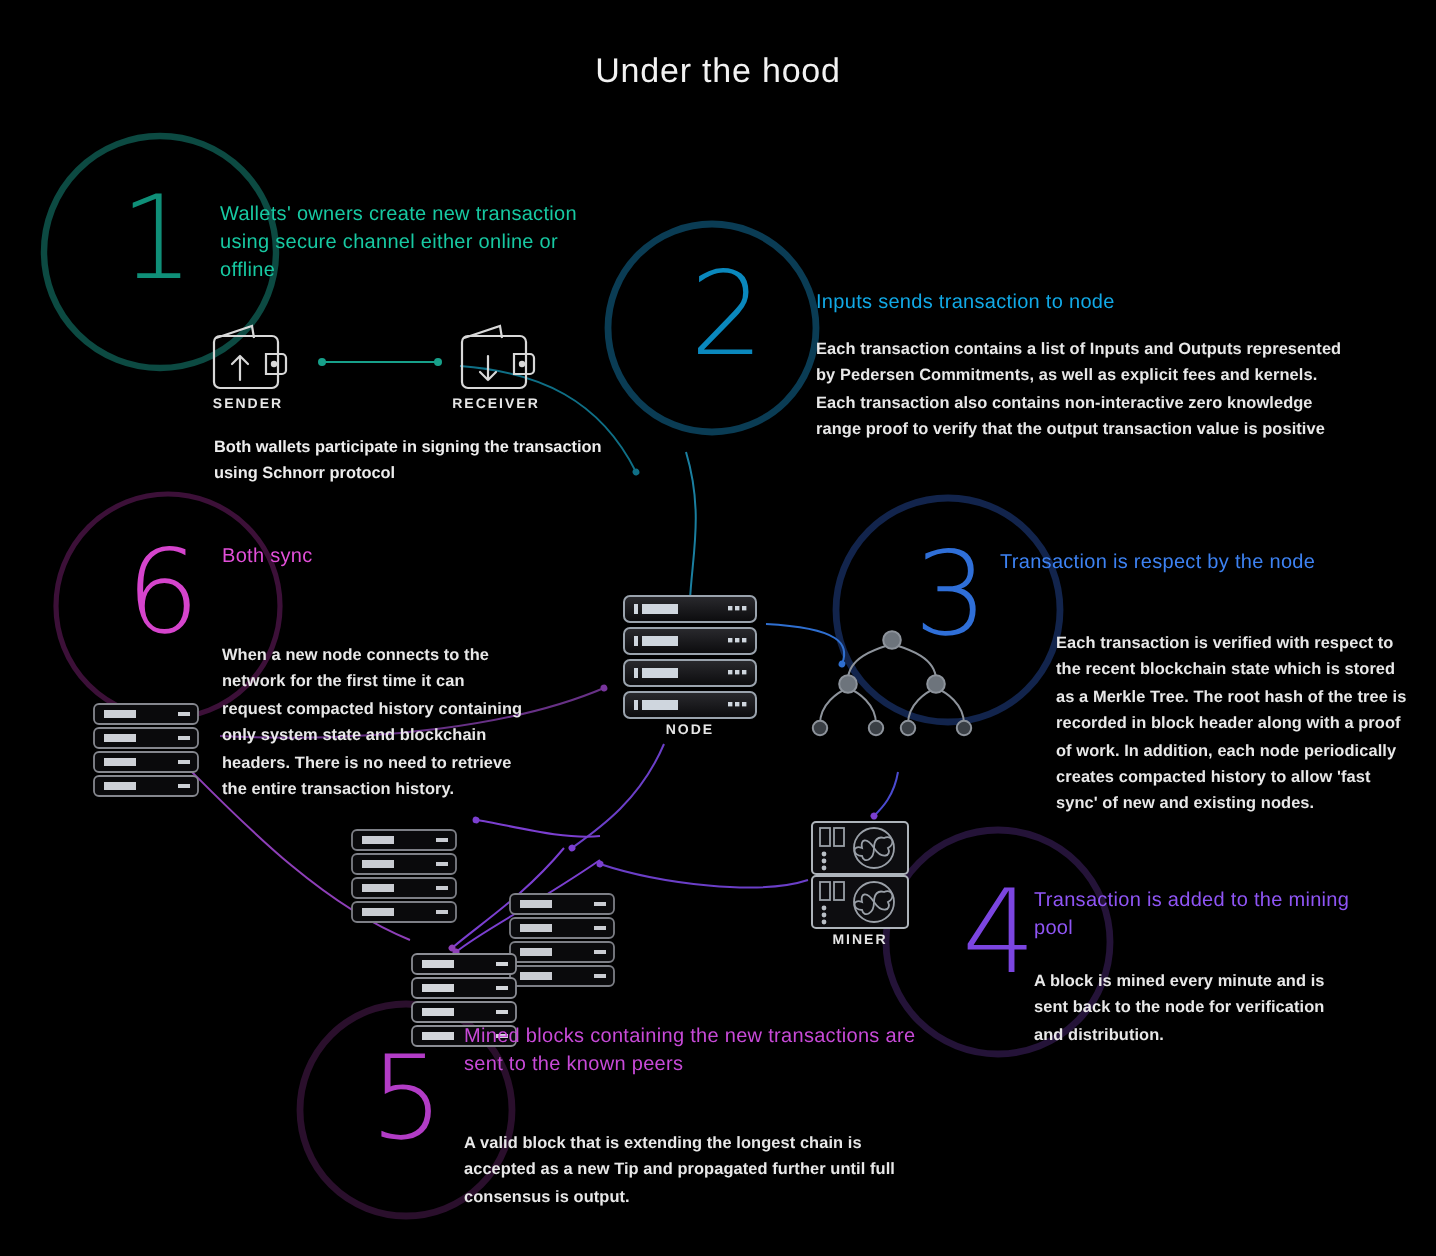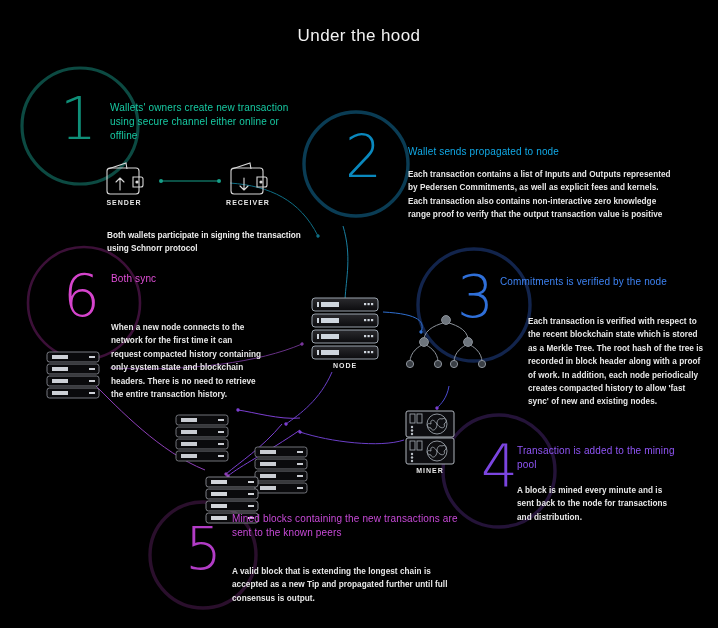--- a/index.html
+++ b/index.html
@@ -31,21 +31,20 @@
     font-weight:bold;letter-spacing:.05px;
   }
 
   .ico-label{
     position:absolute;font-size:7px;font-weight:bold;letter-spacing:1px;
     color:#e6e6e6;text-align:center;
   }
   .note{
     position:absolute;font-size:8.2px;line-height:13.4px;color:#ededed;
     font-weight:bold;
-    margin-top:12px;
   }
 </style>
 </head>
 <body>
 
 <div id="stage">
 
   <svg id="bgsvg" viewBox="0 0 718 628">
     <defs>
       <marker id="dotA" markerWidth="5" markerHeight="5" refX="2.5" refY="2.5" orient="auto">
@@ -282,34 +281,34 @@
     <div class="step">
       <div class="num" style="left:60px;top:90px;color:#0f8f78;">1</div>
       <div class="head" style="left:110px;top:101px;width:190px;color:#17c9a2;">Wallets' owners create new transaction using secure channel either online or offline</div>
     </div>
     <div class="ico-label" style="left:90px;top:199px;width:68px;">SENDER</div>
     <div class="ico-label" style="left:214px;top:199px;width:68px;">RECEIVER</div>
     <div class="note" style="left:107px;top:217px;width:215px;">Both wallets participate in signing the transaction using Schnorr protocol</div>
 
     <div class="step">
       <div class="num" style="left:345px;top:128px;color:#0a88bd;">2</div>
-      <div class="head" style="left:408px;top:145px;width:272px;color:#11a9e6;">Wallet sends propagated to node</div>
+      <div class="head" style="left:408px;top:145px;width:272px;color:#11a9e6;">Inputs sends transaction to node</div>
       <div class="body" style="left:408px;top:168px;width:268px;">Each transaction contains a list of Inputs and Outputs represented by Pedersen Commitments, as well as explicit fees and kernels. Each transaction also contains non-interactive zero knowledge range proof to verify that the output transaction value is positive</div>
     </div>
 
     <div class="step">
       <div class="num" style="left:457px;top:268px;color:#2f6fd8;">3</div>
-      <div class="head" style="left:500px;top:275px;width:178px;color:#3d82f2;">Commitments is verified by the node</div>
+      <div class="head" style="left:500px;top:275px;width:178px;color:#3d82f2;">Transaction is respect by the node</div>
       <div class="body" style="left:500px;top:315px;width:178px;margin-left:28px;">Each transaction is verified with respect to the recent blockchain state which is stored as a Merkle Tree. The root hash of the tree is recorded in block header along with a proof of work. In addition, each node periodically creates compacted history to allow 'fast sync' of new and existing nodes.</div>
     </div>
 
     <div class="step">
       <div class="num" style="left:481px;top:437px;color:#7b45e0;">4</div>
       <div class="head" style="left:517px;top:444px;width:170px;color:#8f55f5;">Transaction is added to the mining pool</div>
-      <div class="body" style="left:517px;top:484px;width:162px;">A block is mined every minute and is sent back to the node for transactions and distribution.</div>
+      <div class="body" style="left:517px;top:484px;width:162px;">A block is mined every minute and is sent back to the node for verification and distribution.</div>
     </div>
 
     <div class="step">
       <div class="num" style="left:185px;top:520px;color:#b23cc6;">5</div>
       <div class="head" style="left:232px;top:512px;width:232px;color:#c84ad8;">Mined blocks containing the new transactions are sent to the known peers</div>
       <div class="body" style="left:232px;top:565px;width:222px;">A valid block that is extending the longest chain is accepted as a new Tip and propagated further until full consensus is output.</div>
     </div>
 
     <div class="step">
       <div class="num" style="left:63px;top:267px;color:#d544cc;">6</div>

